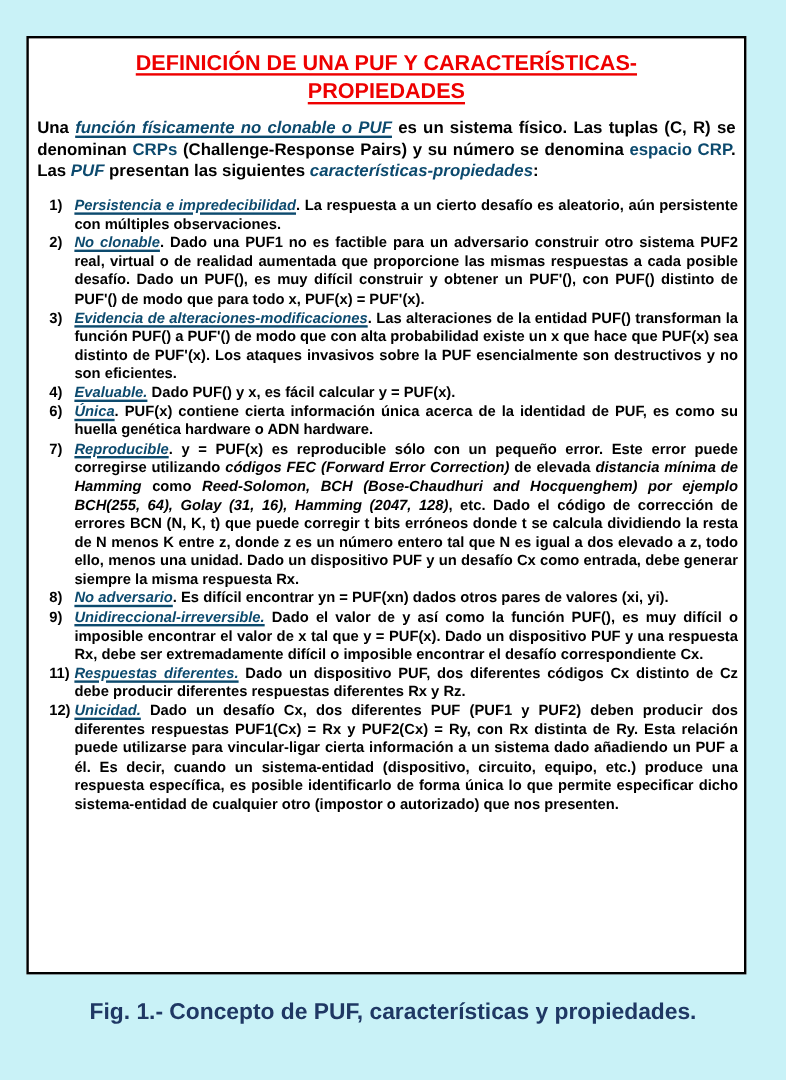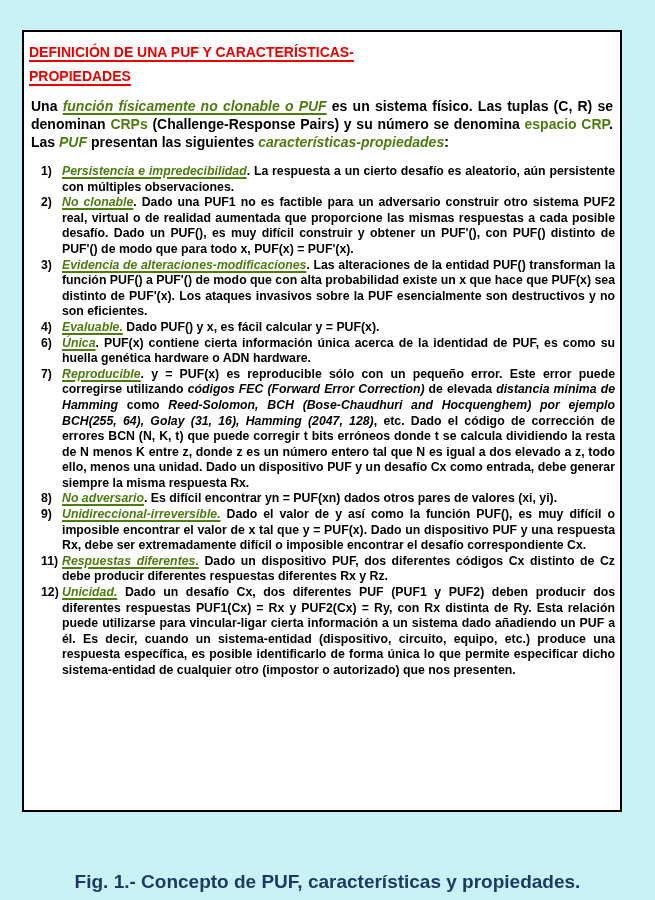--- a/index.html
+++ b/index.html
@@ -13,56 +13,56 @@
   .canvas{position:relative;width:655px;height:900px;overflow:hidden;}
   .box{
     position:absolute;left:22px;top:30px;width:600px;height:782px;
     box-sizing:border-box;
     background:#FFFFFF;border:2px solid #000;
     padding:6px 5px 4px 5px;
     overflow:hidden;
   }
   .title{
     margin:2px 0 0 0;
-    font-size:14px;line-height:24px;
+    text-align:center;
+    font-size:18px;line-height:24px;
     color:#EE0000;
   }
   .title .tline{
     display:inline;
     text-decoration:underline;
     text-decoration-thickness:2px;
     text-underline-offset:3px;
   }
   .intro{
     margin:9px 2px 0 2px;
     font-size:14px;line-height:18px;
     text-align:justify;
   }
-  .red{color:#4d7c0f;}
+  .red{color:#0c4a6e;}
   .it{font-style:italic;}
   .u{
     text-decoration:underline;
     text-decoration-thickness:1.5px;
     text-underline-offset:2px;
   }
   .plist{
     margin:13px 0 0 0;
     padding:0 0 0 12px;
     list-style:none;
     font-size:12.3px;line-height:15.6px;
     text-align:justify;
   }
   .plist li{padding-left:21px;}
   .num{display:inline-block;width:21px;margin-left:-21px;text-align:left;}
   .caption{
     position:absolute;left:0;right:0;top:831px;
     text-align:center;
     font-size:19px;line-height:26px;
     color:#1F3864;
-    margin-top:38px;
   }
 </style>
 </head>
 <body>
 
 <div class="canvas">
   <div class="box">
 
     <h1 class="title">
       <span class="tline">DEFINICIÓN DE UNA PUF Y CARACTERÍSTICAS-</span><br>

